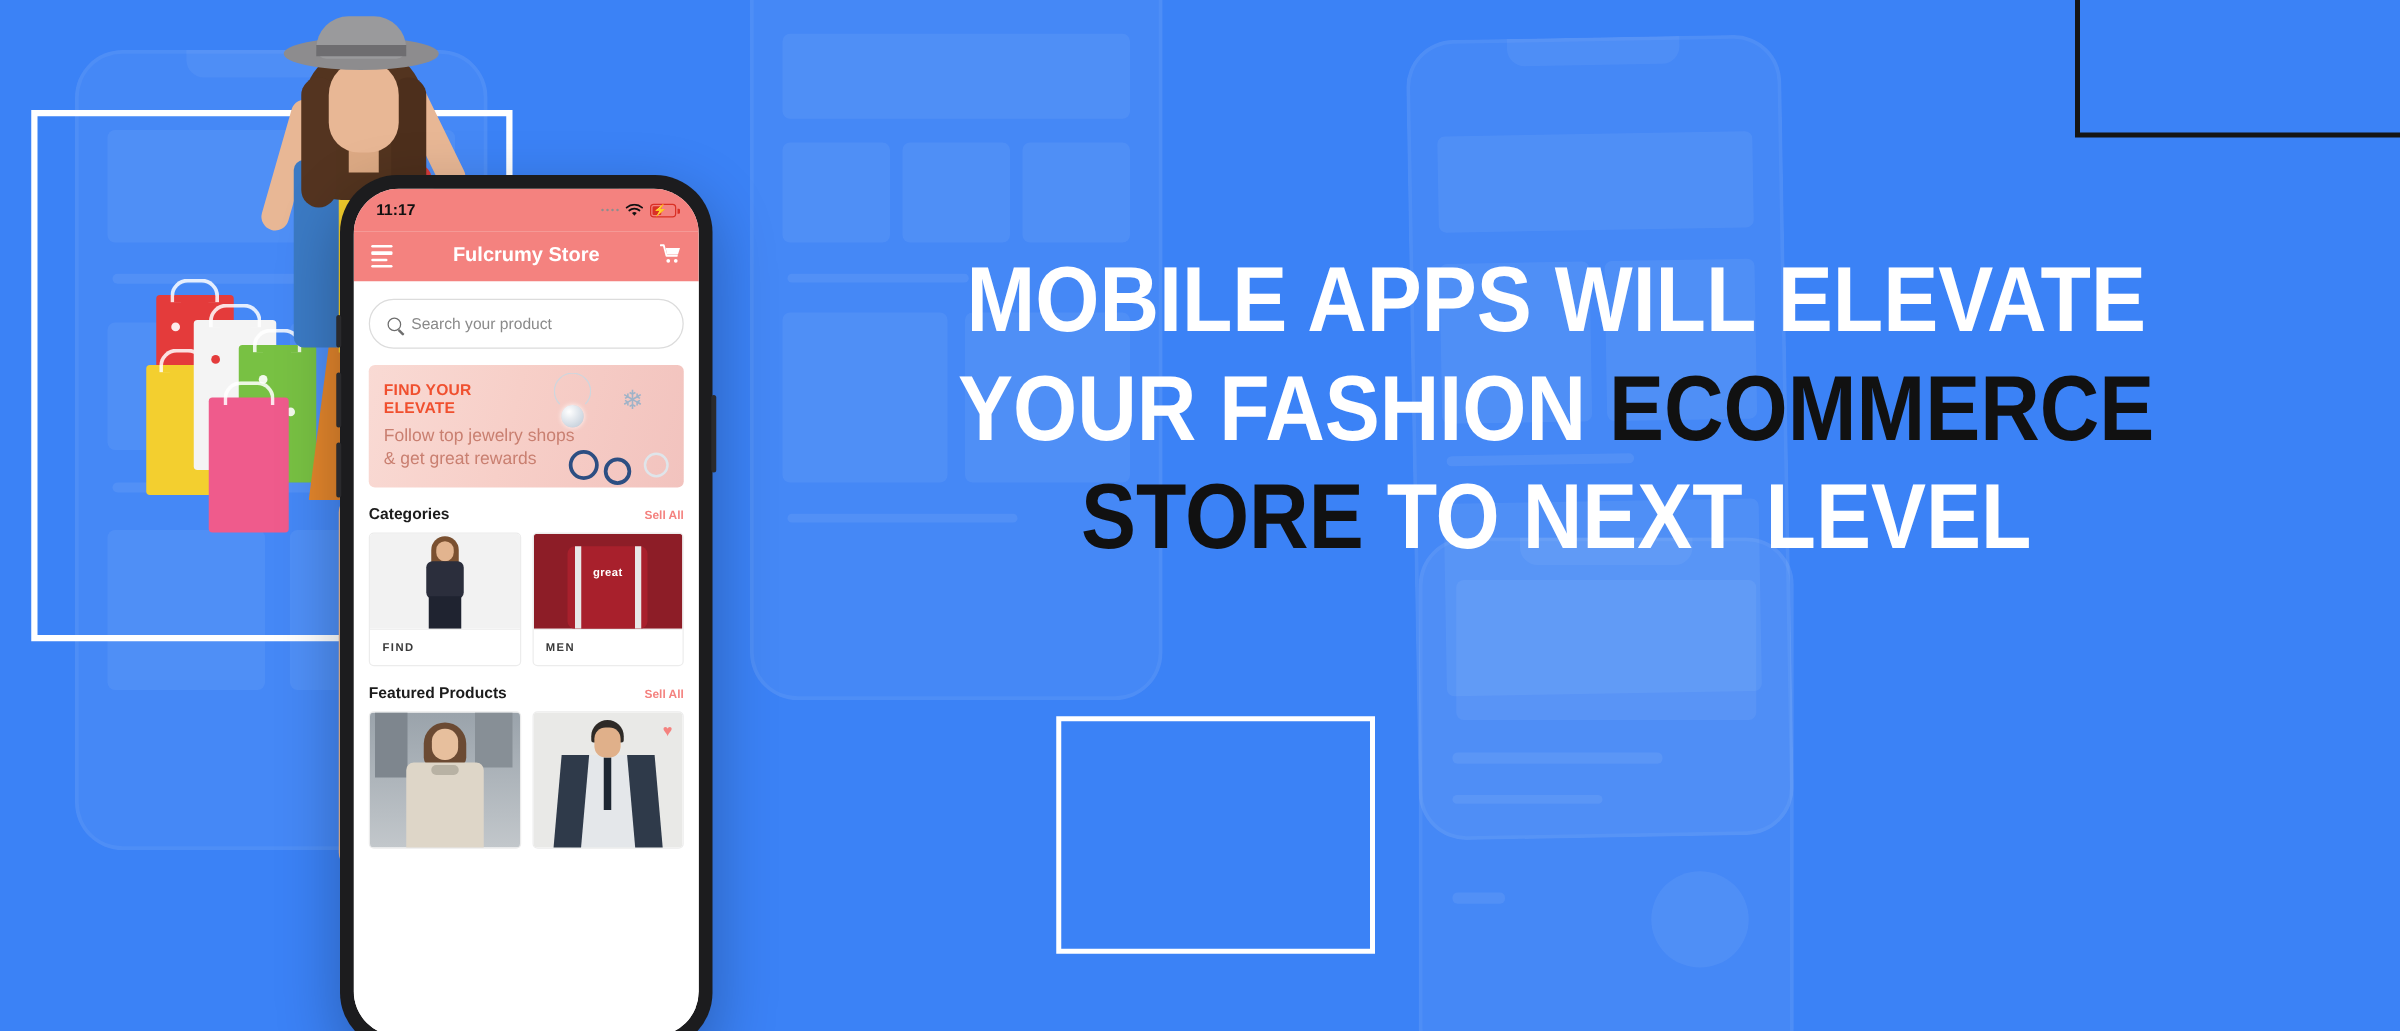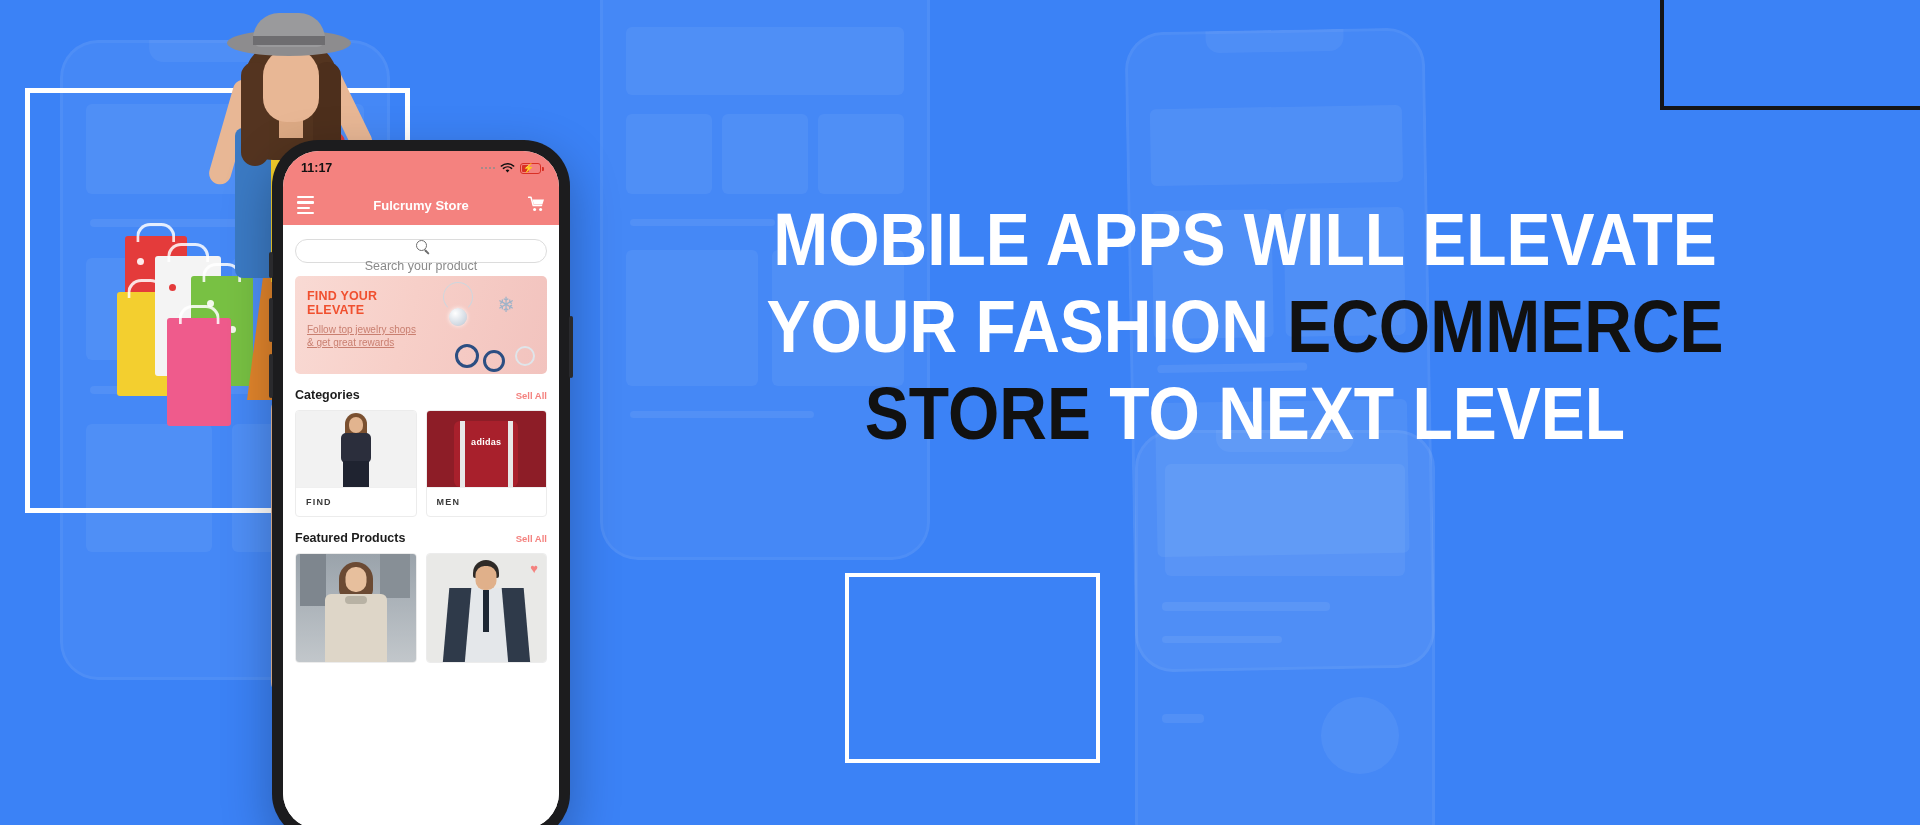--- a/index.html
+++ b/index.html
@@ -240,49 +240,48 @@
     background: #f4827f;
     display: flex;
     align-items: center;
     justify-content: space-between;
     padding: 0 14px;
     position: relative;
   }
   #app-title {
     position: absolute;
     left: 50%; transform: translateX(-50%);
-    color: #fff; font-size: 13px; font-weight: 700;
+    color: #fff; font-size: 16px; font-weight: 700;
   }
   .hamburger { display: flex; flex-direction: column; gap: 3px; cursor: pointer; }
   .hamburger i { display: block; height: 2.4px; background: #fff; border-radius: 1px; }
   .hamburger i:nth-child(1) { width: 17px; }
   .hamburger i:nth-child(2) { width: 17px; }
   .hamburger i:nth-child(3) { width: 13px; }
   .hamburger i:nth-child(4) { width: 17px; }
   #cart-icon { color: #fff; font-size: 16px; line-height: 1; }
 
   
   #app-body {
     height: calc(100% - 74px);
     overflow: hidden;
     background: #fff;
     padding: 0 12px;
   }
 
   
   #search-box {
     margin-top: 14px;
-    height: 24px;
+    height: 40px;
     border: 1px solid #dcdcdc;
     border-radius: 20px;
     display: flex;
     align-items: center;
     gap: 8px;
     padding: 0 14px;
-    flex-direction: column;
   }
   #search-placeholder { color: #8a8a8a; font-size: 12.5px; }
   .mag {
     width: 11px; height: 11px;
     border: 1.6px solid #6e6e6e;
     border-radius: 50%;
     position: relative;
     flex: none;
   }
   .mag::after {
@@ -308,24 +307,23 @@
     color: #f0502f;
     font-size: 12.5px;
     font-weight: 700;
     line-height: 1.12;
     letter-spacing: .2px;
     white-space: pre-line;
   }
   #promo-sub {
     margin-top: 6px;
     color: #c97f70;
-    font-size: 10px;
+    font-size: 14px;
     line-height: 1.32;
     white-space: pre-line;
-    text-decoration: underline;
   }
   .jewel { position: absolute; }
   .j-pendant-chain {
     right: 74px; top: 6px; width: 30px; height: 30px;
     border: 1.4px solid #cfd6dd; border-radius: 50%;
     border-bottom-color: transparent;
   }
   .j-pendant {
     right: 80px; top: 32px; width: 18px; height: 18px;
     background: radial-gradient(circle at 35% 30%, #fff, #b9c6d4);
@@ -626,21 +624,21 @@
               <span class="cw-skirt"></span>
             </div>
             <div class="tile-label">FIND</div>
           </div>
           <div class="tile">
             <div class="tile-img">
               <span class="cm-bg"></span>
               <span class="cm-jacket"></span>
               <span class="cm-stripe-l"></span>
               <span class="cm-stripe-r"></span>
-              <span class="cm-logo">adidas</span>
+              <span class="cm-logo">great</span>
             </div>
             <div class="tile-label">MEN</div>
           </div>
         </div>
 
         <div class="section-head">
           <span class="section-title">Featured Products</span>
           <span class="section-link">Sell All</span>
         </div>
         <div class="tile-row">

